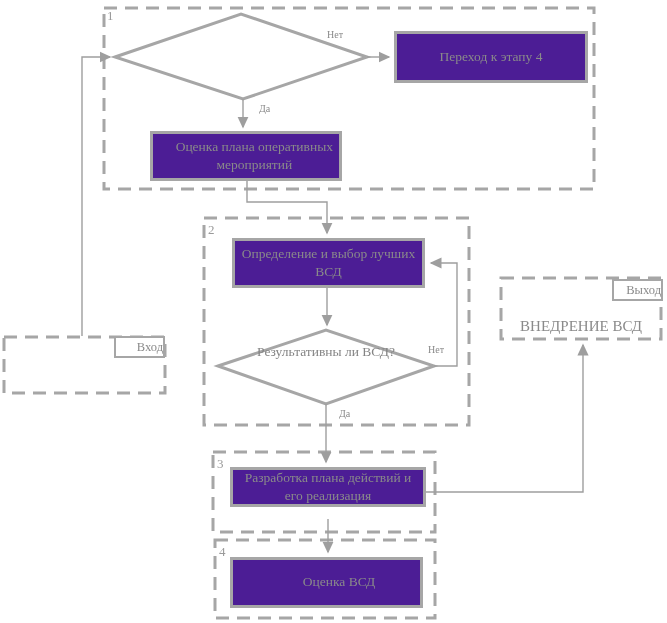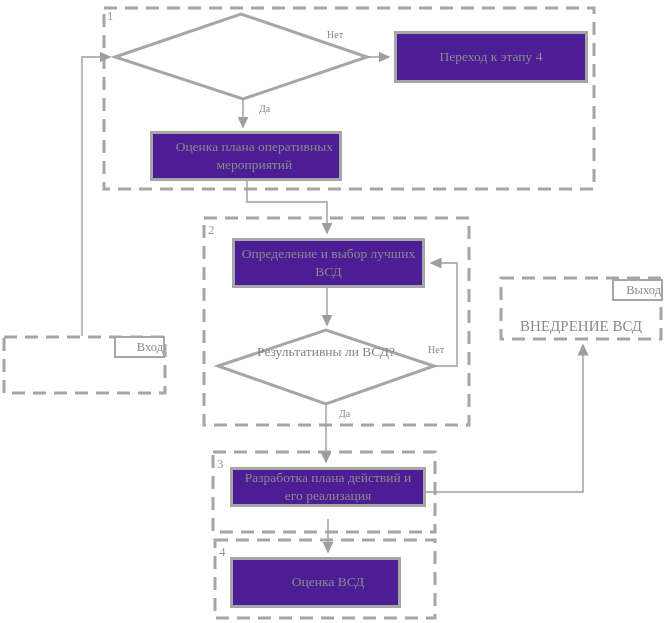--- a/index.html
+++ b/index.html
@@ -76,21 +76,21 @@
 мероприятий</span>
   </div>
   <div class="node" style="left:232px;top:238px;width:193px;height:50px;">
     <span style="white-space:pre-line;">Определение и выбор лучших
 ВСД</span>
   </div>
   <div class="node" style="left:230px;top:467px;width:196px;height:40px;">
     <span style="white-space:pre-line;">Разработка плана действий и
 его реализация</span>
   </div>
-  <div class="node" style="left:230px;top:557px;width:171px;height:51px;padding-left:31px;">
+  <div class="node" style="left:230px;top:557px;width:193px;height:51px;padding-left:31px;">
     <span>Оценка ВСД</span>
   </div>
 
   <div class="badge" style="left:114px;top:336px;width:51px;height:22px;">
     <span>Вход</span>
   </div>
 
   <div class="dashed-label" style="left:501px;top:317px;width:160px;">ВНЕДРЕНИЕ ВСД</div>
   <div class="badge" style="left:612px;top:279px;width:51px;height:22px;">
     <span>Выход</span>

